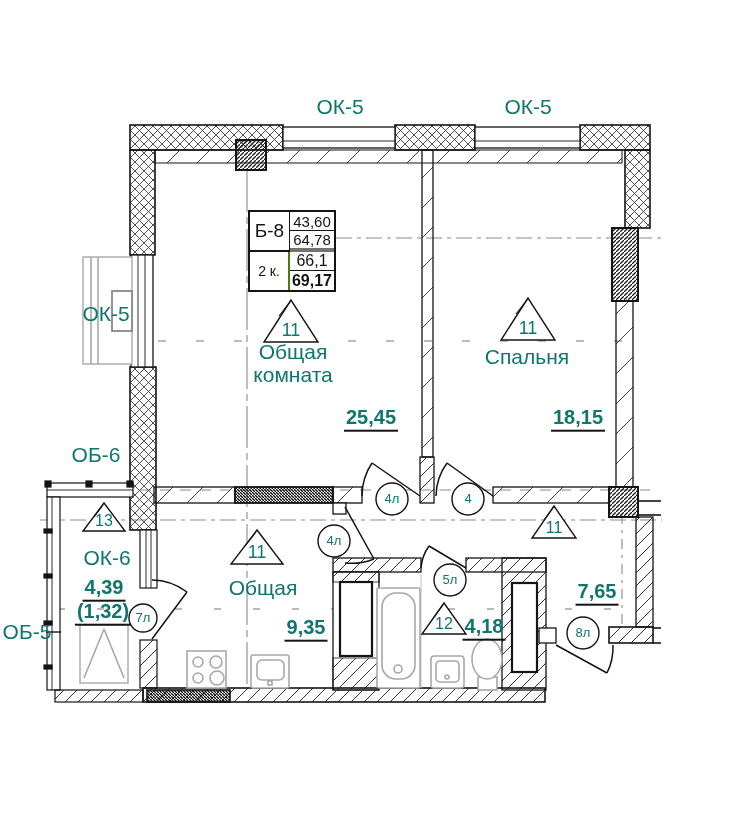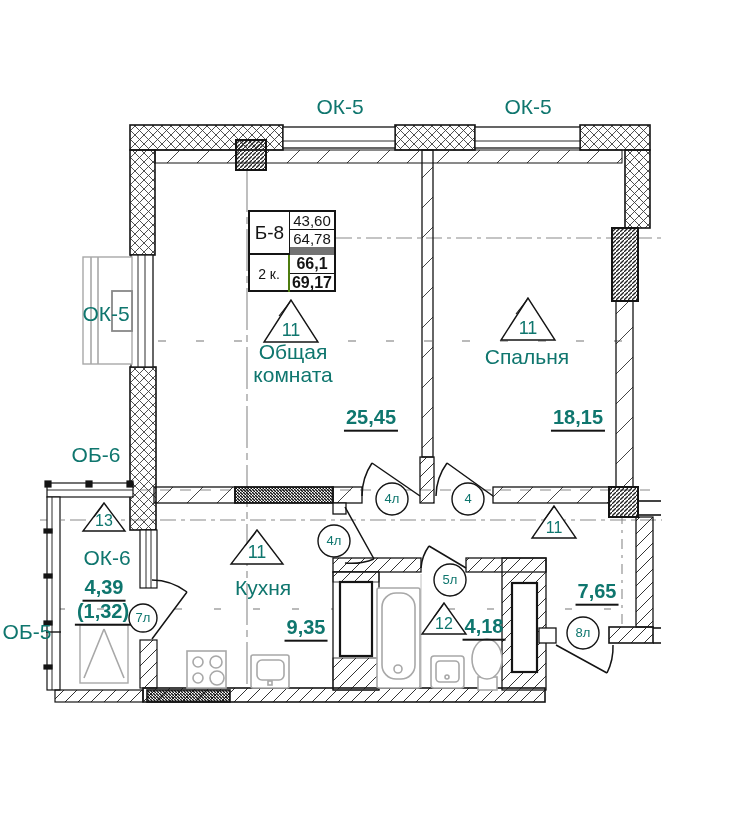--- a/index.html
+++ b/index.html
@@ -16,22 +16,22 @@
   .ck{font-size:13px;}
   .wrap{white-space:normal;width:124px;}
   
   .tblock{position:absolute;border:2px solid #141414;box-sizing:border-box;
           display:grid;grid-template-columns:40px 1fr;grid-template-rows:1fr 1fr 1fr 1fr;
           background:transparent;}
   .tblock div{display:flex;align-items:center;justify-content:center;box-sizing:border-box;}
   .tb-unit{grid-row:1/3;border-right:1.4px solid #141414;border-bottom:2px solid #141414;font-size:19px;}
   .tb-cnt{grid-row:3/5;border-right:2px solid #4d7c0f;font-size:14px;}
   .tb-v1{border-bottom:1.2px solid #141414;font-size:15px;}
-  .tb-v2{border-bottom:8px solid #737373;font-size:15px;}
-  .tb-v3{border-bottom:1.4px solid #141414;font-size:16px;font-weight:bold;}
+  .tb-v2{border-bottom:4px solid #737373;font-size:15px;}
+  .tb-v3{border-bottom:1.4px solid #141414;font-size:16px;font-weight:normal;}
   .tb-v4{font-size:16px;font-weight:bold;}
 </style>
 </head>
 <body>
 
 <div class="canvas">
 
 <svg width="741" height="815" viewBox="0 0 741 815">
   <defs>
     <pattern id="cross" width="9" height="9" patternUnits="userSpaceOnUse">
@@ -198,21 +198,21 @@
 <span class="lbl f21" style="left:528px;top:107px">ОК-5</span>
 <span class="lbl f21" style="left:106px;top:314px">ОК-5</span>
 <span class="lbl f21" style="left:96px;top:455px">ОБ-6</span>
 <span class="lbl f21" style="left:107px;top:558px">ОК-6</span>
 <span class="lbl f21" style="left:27px;top:632px">ОБ-5</span>
 
 <span class="lbl f21 wrap" style="left:293px;top:364px">Общая комната</span>
 <span class="lbl bu" style="left:371px;top:419px">25,45</span>
 <span class="lbl f21" style="left:527px;top:357px">Спальня</span>
 <span class="lbl bu" style="left:578px;top:419px">18,15</span>
-<span class="lbl f21" style="left:263px;top:588px">Кухня</span>
+<span class="lbl f21" style="left:263px;top:588px">Общая</span>
 <span class="lbl bu" style="left:306px;top:629px">9,35</span>
 <span class="lbl bu" style="left:484px;top:628px">4,18</span>
 <span class="lbl bu" style="left:597px;top:593px">7,65</span>
 <span class="lbl bu f19" style="left:104px;top:589px">4,39</span>
 <span class="lbl bu f19" style="left:103px;top:613px">(1,32)</span>
 
 <span class="lbl mk" style="left:291px;top:331px">11</span>
 <span class="lbl mk" style="left:528px;top:329px">11</span>
 <span class="lbl mk" style="left:257px;top:553px">11</span>
 <span class="lbl mks" style="left:554px;top:528px">11</span>

